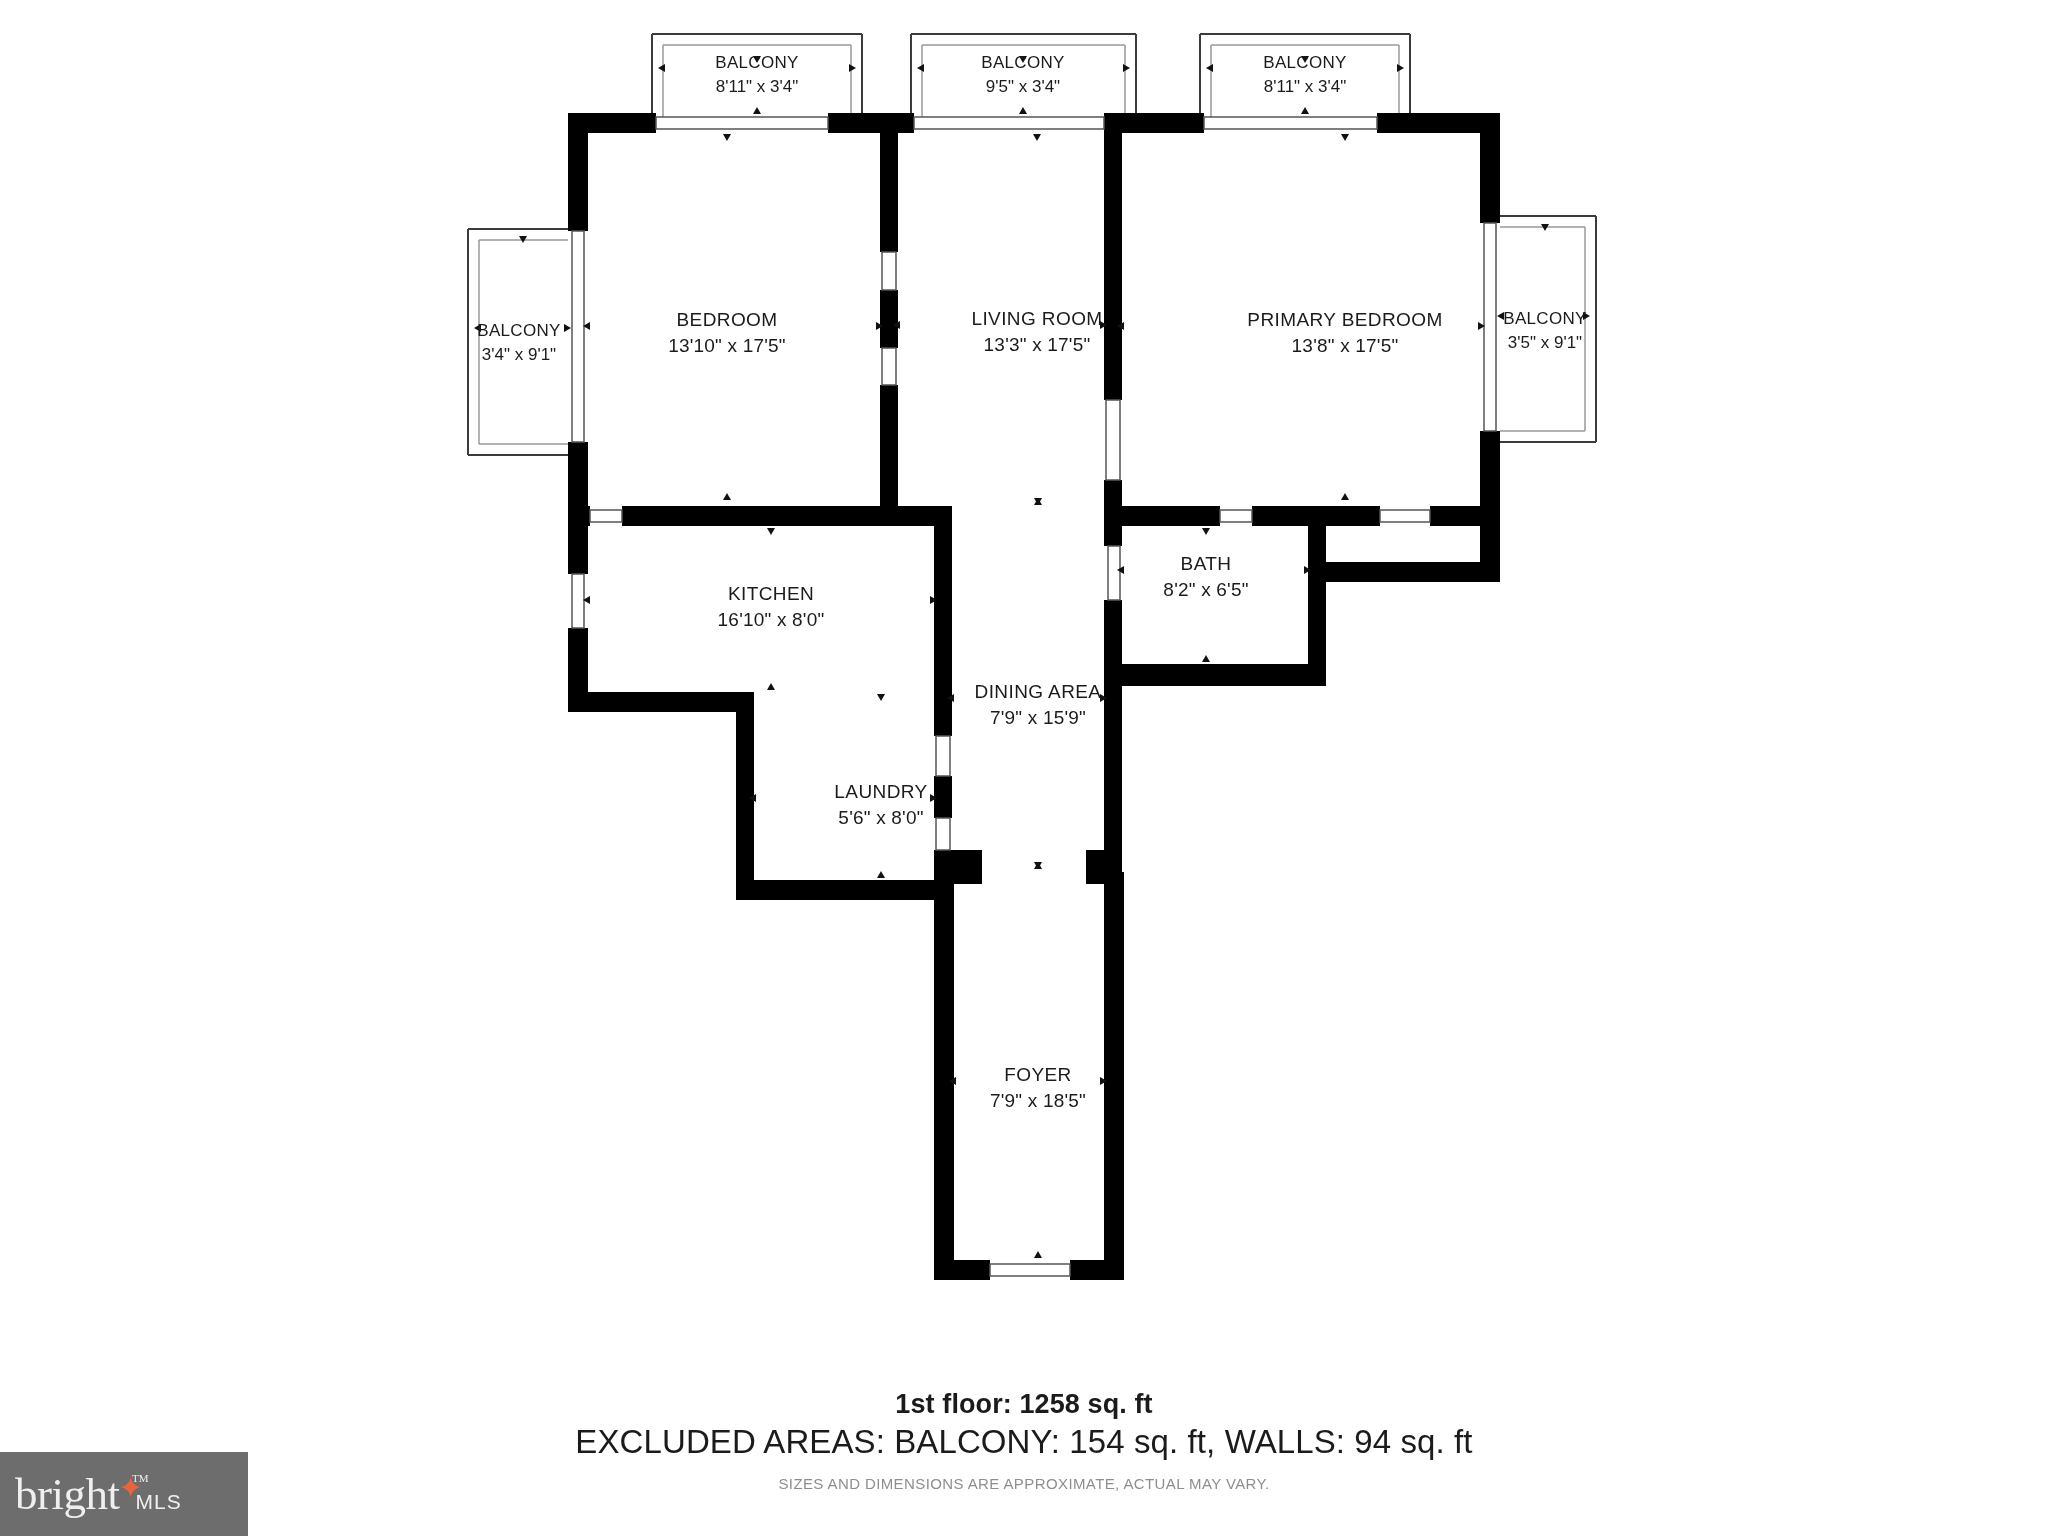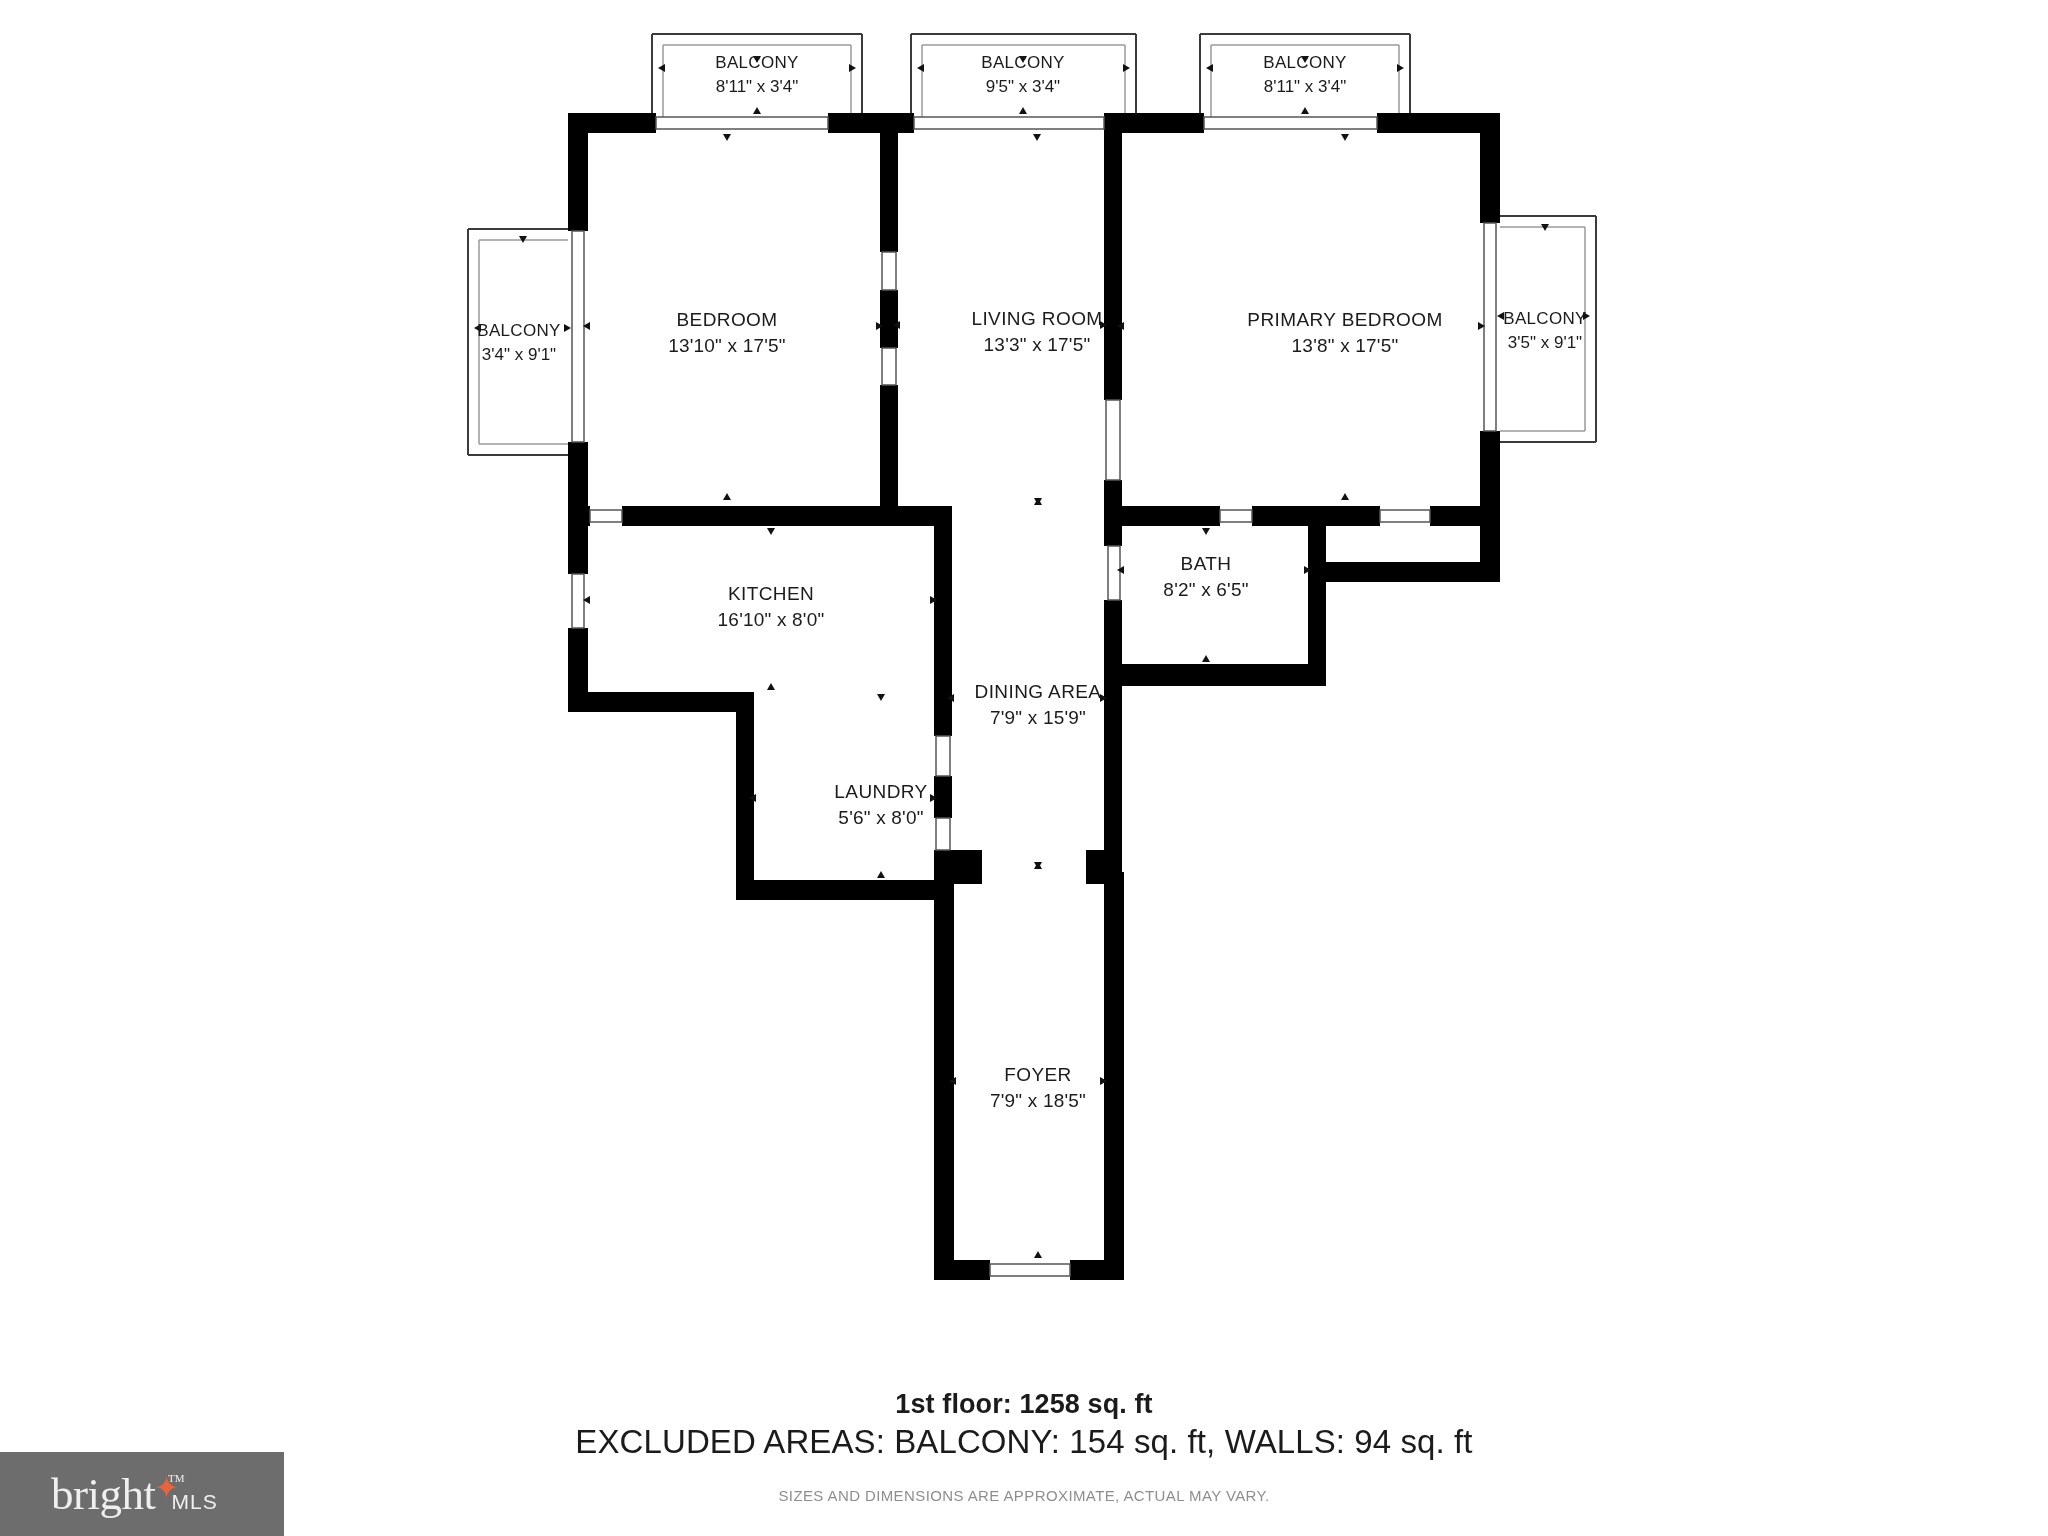--- a/index.html
+++ b/index.html
@@ -90,37 +90,36 @@
     line-height: 1.24;
     letter-spacing: 0.1px;
     font-weight: bold;
   }
   #summary .excluded-line {
     font-size: 33px;
     line-height: 1.26;
     letter-spacing: 0.1px;
   }
   #summary .disclaimer {
-    margin-top: 24px;
+    margin-top: 12px;
     font-size: 15px;
     color: #8e8e8e;
     letter-spacing: 0.4px;
   }
   
   #logo {
     position: absolute;
     left: 0;
     top: 1452px;
     width: 248px;
     height: 84px;
     background: #6d6d6d;
     display: flex;
     align-items: center;
     justify-content: flex-start;
-    padding-left: 36px;
   }
   #logo .logo-inner {
     position: relative;
     display: flex;
     align-items: baseline;
     padding-left: 15px;
   }
   #logo .bright {
     font-family: "Liberation Serif", serif;
     font-size: 45px;

